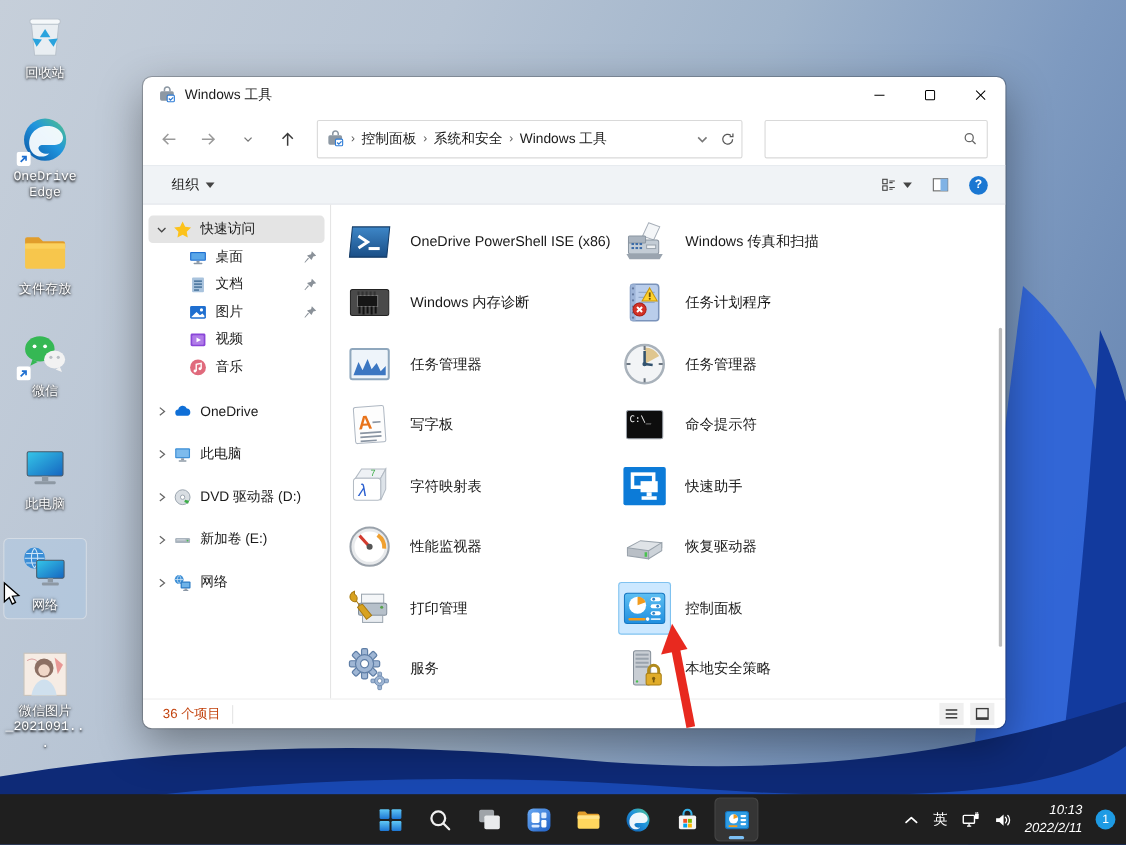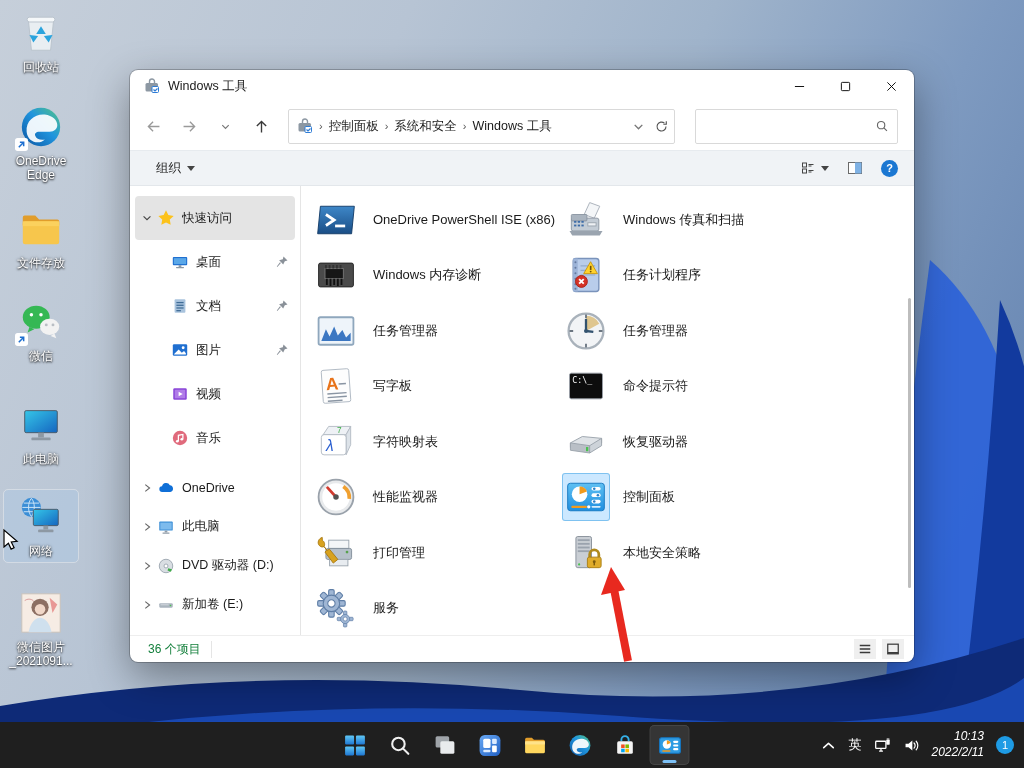--- a/index.html
+++ b/index.html
@@ -2,21 +2,21 @@
 <html><head>
 <meta charset="utf-8">
 <style>
   html,body{margin:0;padding:0;width:1024px;height:768px;overflow:hidden;
     font-family:"Liberation Sans","DejaVu Sans",sans-serif;}
   #screen{position:relative;width:1024px;height:768px;overflow:hidden;
     background:linear-gradient(115deg,#c6cfda 0%,#b7c4d4 30%,#a0b4cb 52%,#7e9ac0 72%,#5c7cab 100%);}
   #wallpaper-art{position:absolute;inset:0;z-index:0;}
   
   .dicon{position:absolute;left:4px;width:74px;display:flex;flex-direction:column;align-items:center;
-    z-index:5;padding:4px 0;border-radius:4px;}
+    z-index:5;padding:4px 0;border-radius:4px;font-family:Liberation Mono, monospace;}
   .dicon.sel{background:rgba(170,200,230,.40);outline:1px solid rgba(255,255,255,.35);}
   .dicon-img{position:relative;width:46px;height:46px;display:block;}
   .dicon-img svg{width:46px;height:46px;display:block;}
   .shortcut-badge{position:absolute;left:-3px;bottom:-1px;width:13px;height:13px;display:none;}
   .shortcut-badge svg{width:13px;height:13px;display:block;}
   .dicon.shortcut .shortcut-badge{display:block;}
   .dlabel{margin-top:4px;font-size:12px;color:#fff;text-align:center;line-height:1.2;
     text-shadow:0 1px 2px rgba(0,0,0,.85),0 0 3px rgba(0,0,0,.6);overflow-wrap:anywhere;}
   
   #window{position:absolute;left:130px;top:70px;width:784px;height:592px;background:#fff;
@@ -49,21 +49,21 @@
   .organize{display:flex;align-items:center;gap:6px;background:none;border:none;font-size:12.5px;color:#1a1a1a;padding:4px 6px;font-family:inherit;}
   .caret{width:0;height:0;border-left:4px solid transparent;border-right:4px solid transparent;border-top:5px solid #444;}
   .tb-right{margin-left:auto;display:flex;align-items:center;gap:14px;}
   .tb-right .tbtn{background:none;border:none;padding:2px;display:flex;align-items:center;gap:5px;}
   .tb-right svg{width:16px;height:16px;display:block;}
   .help-circle{width:17px;height:17px;border-radius:50%;background:#1b77d2;color:#fff;font-size:11px;font-weight:bold;
     display:flex;align-items:center;justify-content:center;}
   .win-body{flex:1;display:flex;min-height:0;}
   
   .sidebar{width:170px;flex:none;border-right:1px solid #e5e5e5;padding-top:10px;overflow:hidden;}
-  .side-item{display:flex;align-items:center;height:44px;padding:0 6px 0 4px;margin:0 5px;border-radius:4px;}
+  .side-item{display:flex;align-items:center;height:25px;padding:0 6px 0 4px;margin:0 5px;border-radius:4px;}
   .side-item.g2{height:39px;justify-content:center;}
   .side-item.gap-top{margin-top:8px;}
   .side-item.sel{background:#e4e4e4;}
   .side-item .chev{width:16px;height:16px;flex:none;display:flex;align-items:center;justify-content:center;}
   .side-item .chev svg{width:12px;height:12px;}
   .side-item.indent .chev{width:30px;}
   .side-item .sicon{width:18px;height:18px;margin:0 7px 0 2px;flex:none;}
   .side-item .sicon svg{width:18px;height:18px;display:block;}
   .side-item .slabel{font-size:12.5px;color:#1a1a1a;white-space:nowrap;overflow:hidden;flex:1;}
   .side-item .pin{width:14px;height:14px;flex:none;opacity:0;}
@@ -74,21 +74,21 @@
   .tools-grid{display:grid;grid-template-rows:repeat(8,55.5px);grid-template-columns:250px auto;
     grid-auto-flow:column;}
   .tool-item{display:flex;align-items:center;}
   .ticon{width:46px;height:46px;flex:none;display:flex;align-items:center;justify-content:center;border-radius:2px;}
   .ticon svg{width:44px;height:44px;display:block;}
   .tool-item.sel .ticon{background:#cce8ff;box-shadow:0 0 0 1px #7fc2f0;}
   .tlabel{font-size:13px;color:#1a1a1a;margin-left:14px;white-space:nowrap;}
   .vscroll{position:absolute;right:3px;top:112px;width:3px;height:290px;background:#bdbdbd;border-radius:2px;}
   
   .statusbar{height:26px;flex:none;display:flex;align-items:center;padding:0 10px 0 18px;border-top:1px solid #eee;}
-  .status-count{font-size:12px;color:#15803d;padding-right:10px;border-right:1px solid #e5e5e5;}
+  .status-count{font-size:12px;color:#c2410c;padding-right:10px;border-right:1px solid #e5e5e5;}
   .status-right{margin-left:auto;display:flex;gap:6px;}
   .status-right .vbtn{width:22px;height:20px;background:#efefef;border:none;display:flex;align-items:center;justify-content:center;padding:0;}
   .status-right svg{width:14px;height:14px;}
   
   #taskbar{position:absolute;left:0;bottom:0;width:1024px;height:46px;background:#1f1f1f;z-index:40;}
   #taskbar-icons{position:absolute;left:50%;top:0;transform:translateX(-50%);height:46px;display:flex;align-items:center;gap:5px;}
   .tb-icon{position:relative;width:40px;height:40px;border-radius:5px;background:none;border:none;
     display:flex;align-items:center;justify-content:center;padding:0;}
   .tb-icon svg{width:25px;height:25px;display:block;}
   .tb-icon.active{background:#353535;box-shadow:inset 0 0 0 1px #454545;}
@@ -701,20 +701,32 @@
                 <svg viewBox="0 0 48 48">
                   <rect x="6" y="10" width="36" height="28" rx="2" fill="#0d0d0d" stroke="#9aa0a8"></rect>
                   <text x="9" y="21" font-size="9" font-family="DejaVu Sans Mono, monospace" fill="#fff">C:\_</text>
                 </svg>
               </span>
     <span class="tlabel">命令提示符</span>
   </div>
             <div class="tool-item">
     <span class="ticon">
                 <svg viewBox="0 0 48 48">
+                  <rect x="3" y="5" width="42" height="38" rx="2" fill="#0c7bd8"></rect>
+                  <rect x="12" y="12" width="21" height="13" fill="none" stroke="#fff" stroke-width="3.5"></rect>
+                  <rect x="20" y="19" width="17" height="11" fill="#fff"></rect>
+                  <rect x="26" y="30" width="5" height="4" fill="#fff"></rect>
+                  <rect x="21" y="34" width="15" height="3.5" fill="#fff"></rect>
+                </svg>
+              </span>
+    <span class="tlabel">快速助手</span>
+  </div>
+            <div class="tool-item">
+    <span class="ticon">
+                <svg viewBox="0 0 48 48">
                   <path d="M7 25l13-7 21 2v5l-13 8-21-3z" fill="#dfe3e7" stroke="#99a2ab"></path>
                   <path d="M7 25l21 3v8l-21-3z" fill="#b9bfc6" stroke="#99a2ab"></path>
                   <path d="M28 28l13-8v8l-13 8z" fill="#cdd3d9" stroke="#99a2ab"></path>
                   <rect x="24" y="29.5" width="2.5" height="4.5" fill="#49c24f"></rect>
                 </svg>
               </span>
     <span class="tlabel">恢复驱动器</span>
   </div>
             <div class="tool-item sel">
     <span class="ticon">

